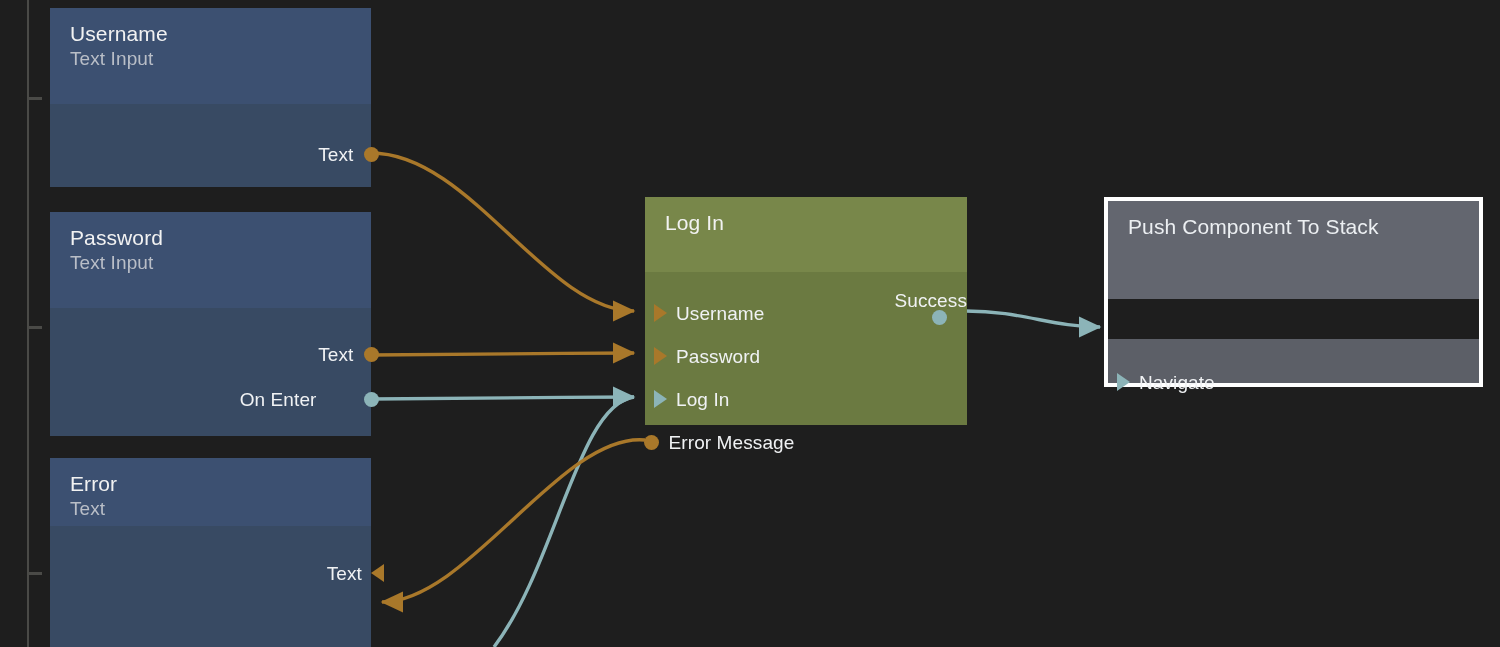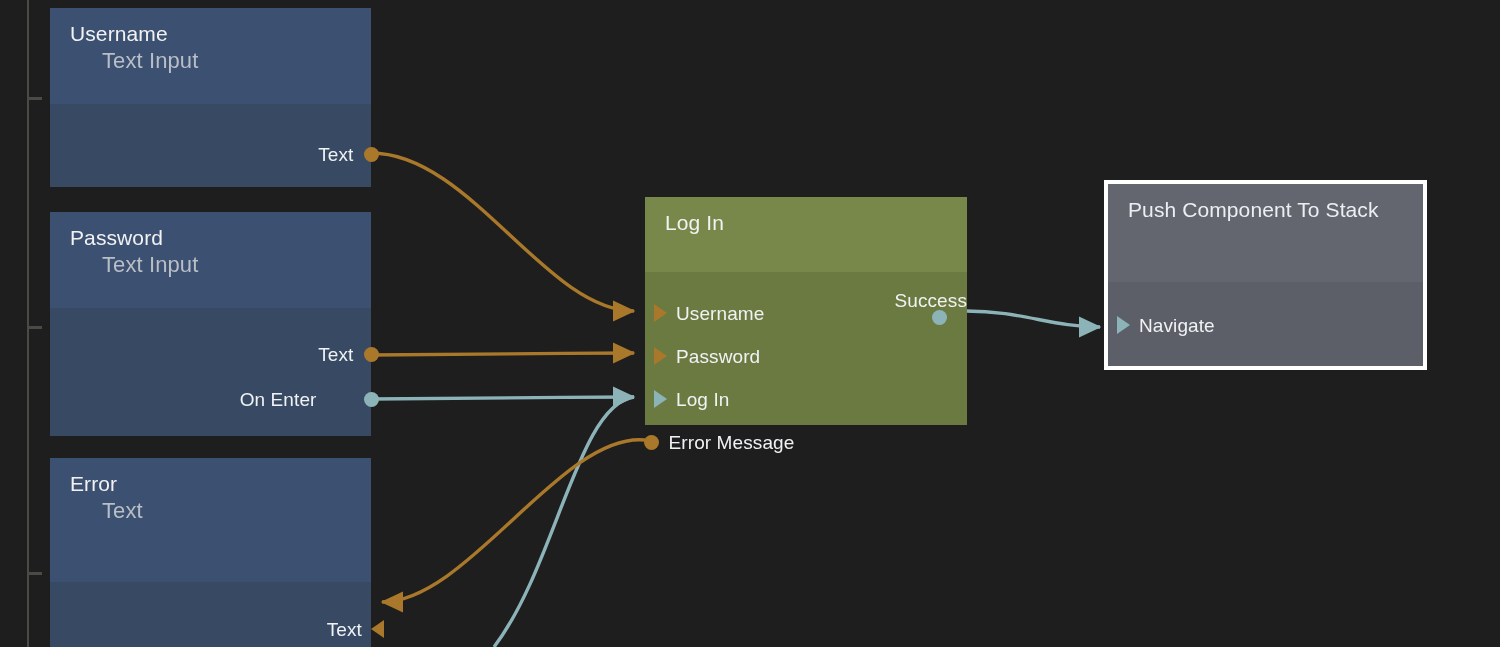--- a/index.html
+++ b/index.html
@@ -63,25 +63,24 @@
     flex-direction: column;
     gap: 1px;
   }
   .node-title {
     font-size: 21px;
     color: #f2f2f2;
     line-height: 1.18;
     letter-spacing: 0.1px;
   }
   .node-subtitle {
-    font-size: 22px;
+    font-size: 19px;
     color: #b9bec7;
     line-height: 1.2;
     letter-spacing: 0.1px;
-    margin-left: 32px;
   }
   .node-body {
     flex: 1;
     position: relative;
     padding: 10px 0 0 0;
   }
 
   
   .node-blue .node-header { background: #3c5071; }
   .node-blue .node-body   { background: #384a63; }
@@ -216,21 +215,21 @@
         <span class="port-dot gold"></span>
       </div>
       <div class="port-row out" style="top:79px;gap:37px;">
         <span class="port-label">On Enter</span>
         <span class="port-dot teal"></span>
       </div>
     </div>
   </div>
 
   <div class="node node-blue" style="left:50px; top:458px; width:321px; height:189px;">
-    <div class="node-header" style="height:124px;">
+    <div class="node-header" style="height:68px;">
       <div class="node-title">Error</div>
       <div class="node-subtitle">Text</div>
     </div>
     <div class="node-body">
       <div class="port-row out" style="top:35px;">
         <span class="port-label">Text</span>
         <span class="port-arrow left"></span>
       </div>
     </div>
   </div>
@@ -258,21 +257,21 @@
         <span class="port-label">Error Message</span>
       </div>
 
       <div class="port-row out" style="top:29px;flex-direction:column;">
         <span class="port-label">Success</span>
         <span class="port-dot teal"></span>
       </div>
     </div>
   </div>
 
-  <div class="node node-gray" style="left:1104px; top:180px; width:323px; height:190px;">
+  <div class="node node-gray" style="left:1104px; top:197px; width:379px; height:190px;gap:40px;">
     <div class="node-header" style="height:98px;">
       <div class="node-title">Push Component To Stack</div>
     </div>
     <div class="node-body">
       <div class="port-row in" style="top:31px; padding-left:22px;">
         <span class="port-arrow right teal"></span>
         <span class="port-label">Navigate</span>
       </div>
     </div>
   </div>

